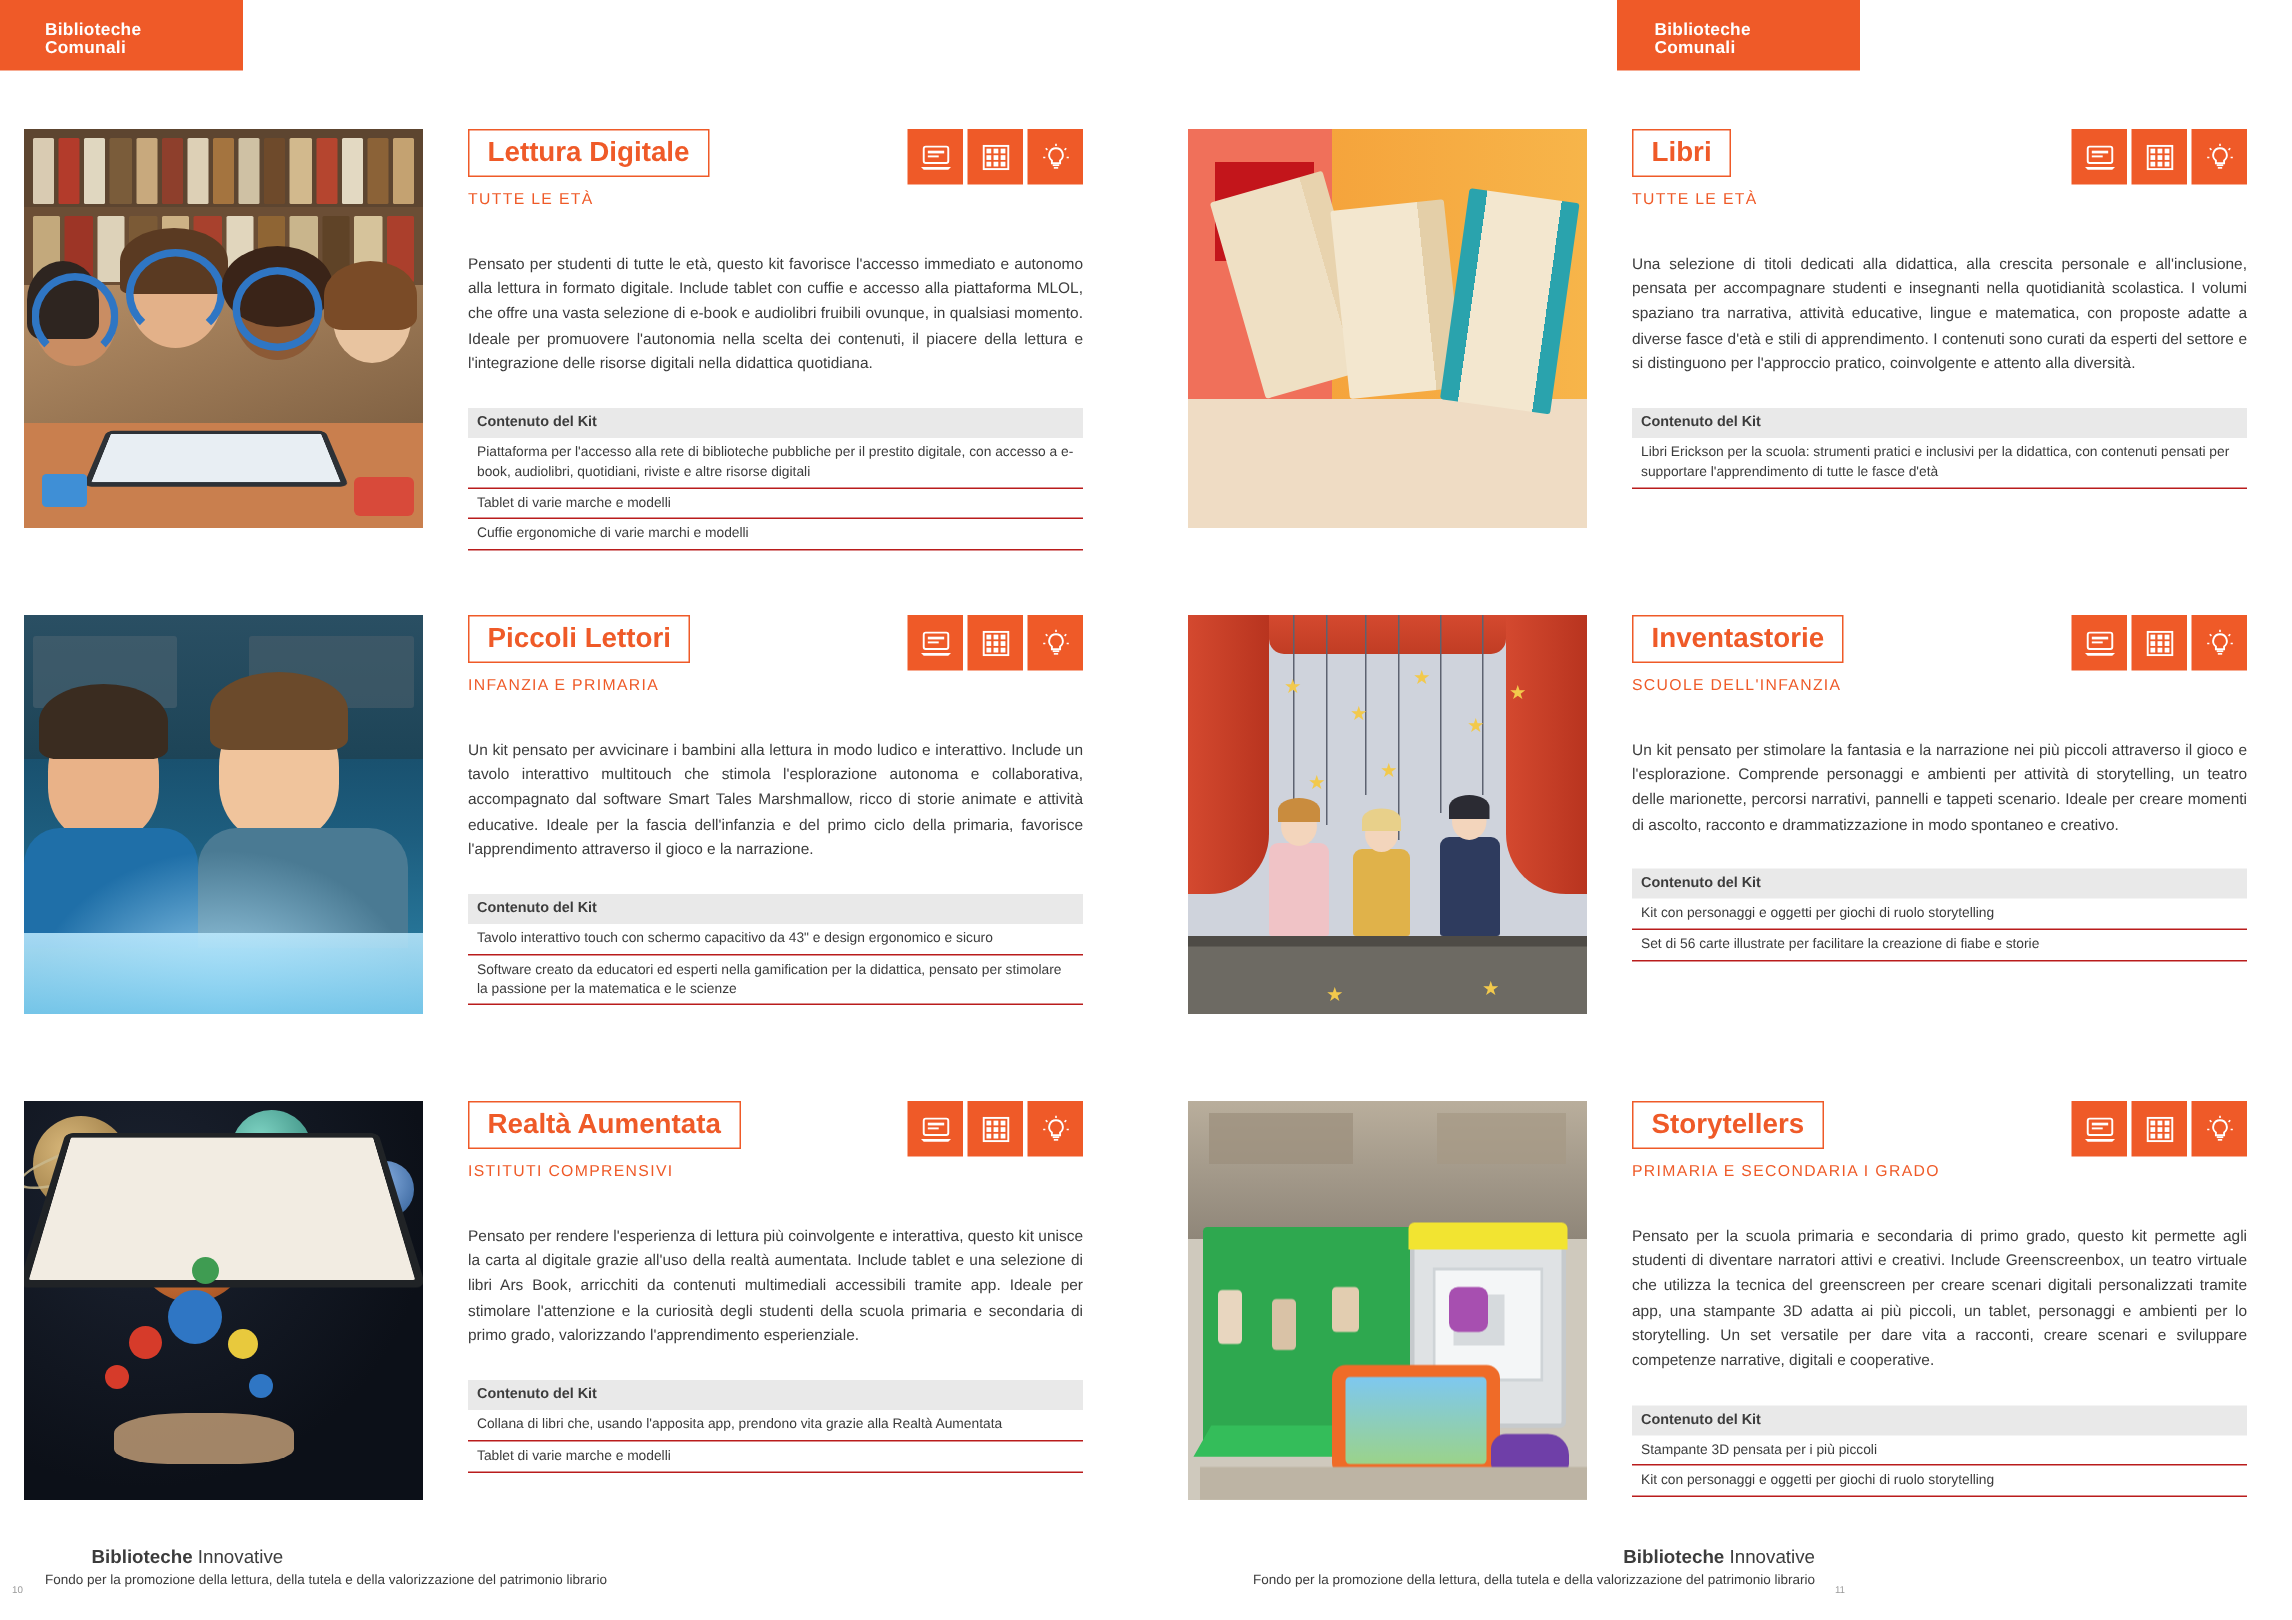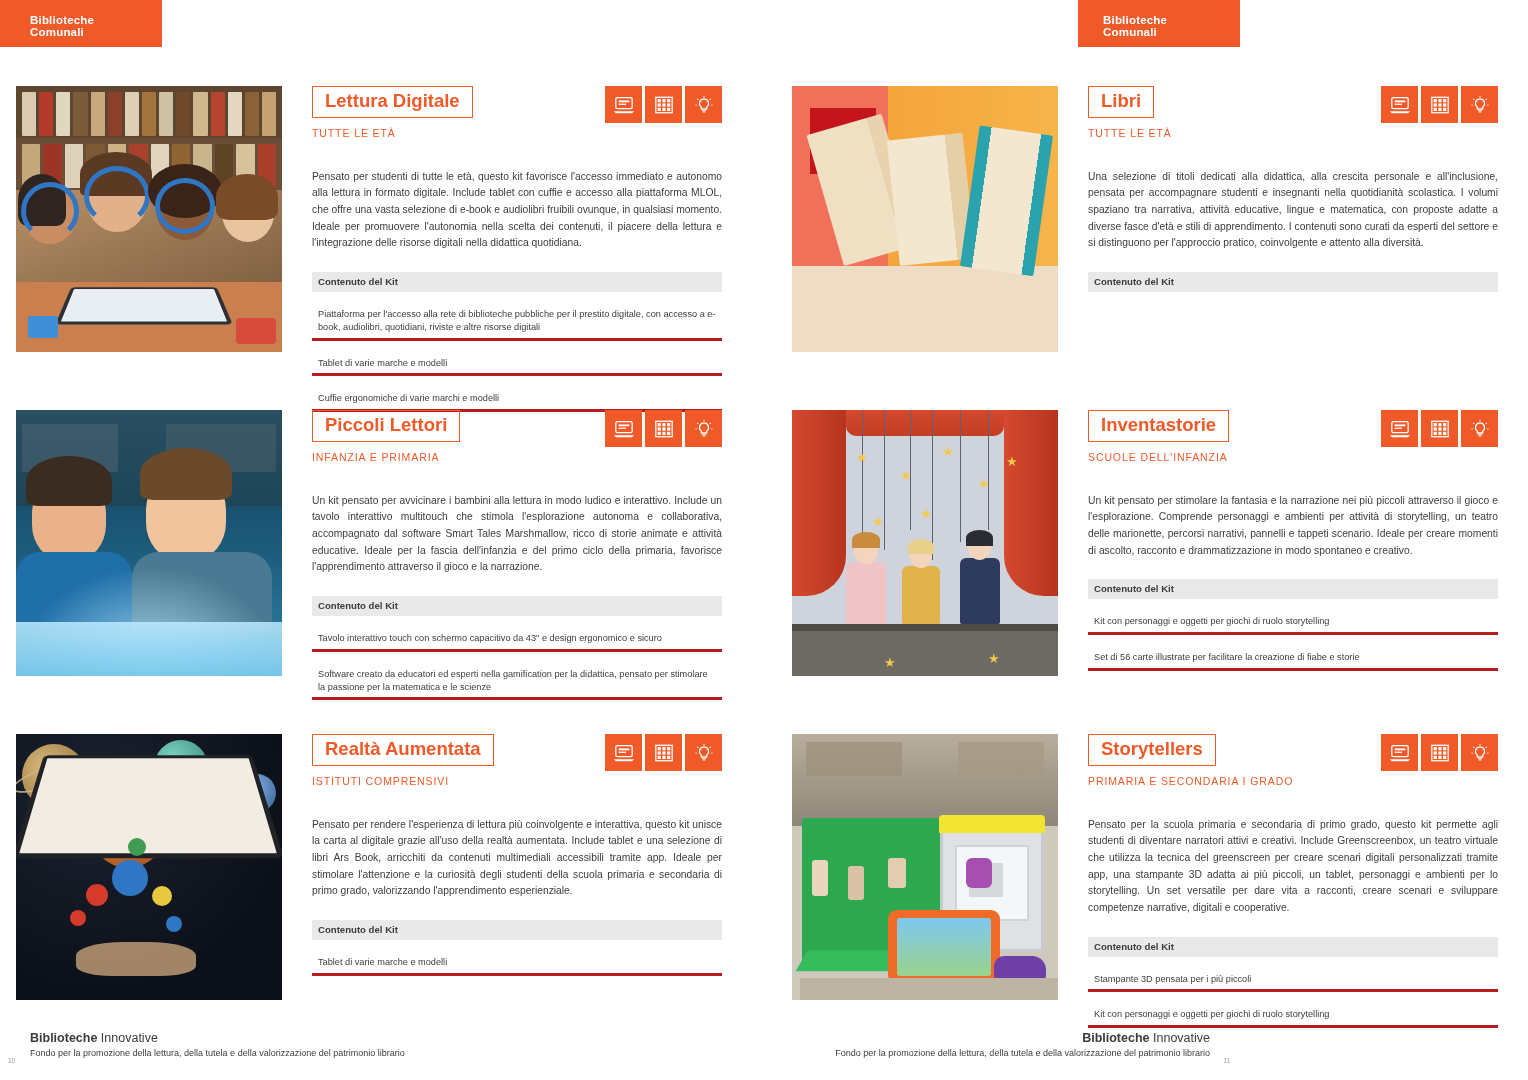--- a/index.html
+++ b/index.html
@@ -76,42 +76,42 @@
     background: #e9e9e9;
     font-size: 9.6px;
     font-weight: bold;
     color: #3c3c3c;
     padding: 4px 6px 5px 6px;
   }
   .content-row {
     font-size: 9.2px;
     line-height: 1.4;
     color: #3c3c3c;
-    padding: 16px 6px 4px 6px;
-    border-bottom: 3px solid #b91c1c;
+    padding: 3px 6px 4px 6px;
+    border-bottom: 1px solid #b91c1c;
   }
 
   
   .icons {
     position: absolute;
     right: 0; top: 0;
     display: flex;
     gap: 3px;
   }
   .icon-box {
     width: 37px; height: 37px;
     background: #ef5a28;
     display: flex; align-items: center; justify-content: center;
   }
   .icon-box svg { display: block; }
 
   
   .footer { position: absolute; bottom: 22px; font-size: 9px; color: #3c3c3c; }
   .footer .f-title { font-size: 12.5px; margin-bottom: 3px; }
-  .footer .f-title b { font-weight: bold; }
+  .footer .f-title b { font-weight: bold; margin-left: 31px; }
   .footer.left { left: 30px; }
   .footer.right { right: 30px; text-align: right; }
   .pagenum { position: absolute; bottom: 16px; font-size: 6.5px; color: #9a9a9a; }
   .pagenum.left { left: 8px; }
   .pagenum.right { right: 10px; }
 
   
   .scene { width: 266px; height: 266px; position: relative; overflow: hidden; }
 
   
@@ -405,20 +405,21 @@
                   <line x1="2.6" y1="11" x2="4.2" y2="11"></line>
                   <line x1="21.4" y1="11" x2="19.8" y2="11"></line>
                 </g>
               </svg>
           </div>
         </div>
         <div class="titlebox">Realtà Aumentata</div>
         <div class="subtitle">ISTITUTI COMPRENSIVI</div>
         <div class="desc">Pensato per rendere l'esperienza di lettura più coinvolgente e interattiva, questo kit unisce la carta al digitale grazie all'uso della realtà aumentata. Include tablet e una selezione di libri Ars Book, arricchiti da contenuti multimediali accessibili tramite app. Ideale per stimolare l'attenzione e la curiosità degli studenti della scuola primaria e secondaria di primo grado, valorizzando l'apprendimento esperienziale.</div>
         <div class="content-header">Contenuto del Kit</div>
+        <div class="content-row">Collana di libri che, usando l'apposita app, prendono vita grazie alla Realtà Aumentata</div>
         <div class="content-row">Tablet di varie marche e modelli</div>
       </div>
     </div>
 
   </div>
 
   <div class="col right">
 
     <div class="kit">
       <div class="thumb">
@@ -470,20 +471,21 @@
                   <line x1="2.6" y1="11" x2="4.2" y2="11"></line>
                   <line x1="21.4" y1="11" x2="19.8" y2="11"></line>
                 </g>
               </svg>
           </div>
         </div>
         <div class="titlebox">Libri</div>
         <div class="subtitle">TUTTE LE ETÀ</div>
         <div class="desc">Una selezione di titoli dedicati alla didattica, alla crescita personale e all'inclusione, pensata per accompagnare studenti e insegnanti nella quotidianità scolastica. I volumi spaziano tra narrativa, attività educative, lingue e matematica, con proposte adatte a diverse fasce d'età e stili di apprendimento. I contenuti sono curati da esperti del settore e si distinguono per l'approccio pratico, coinvolgente e attento alla diversità.</div>
         <div class="content-header">Contenuto del Kit</div>
+        <div class="content-row">Libri Erickson per la scuola: strumenti pratici e inclusivi per la didattica, con contenuti pensati per supportare l'apprendimento di tutte le fasce d'età</div>
       </div>
     </div>
 
     <div class="kit">
       <div class="thumb">
         <div class="scene s-theatre">
           <div class="curtain-l"></div>
           <div class="curtain-r"></div>
           <div style="position:absolute;top:0;left:54px;right:54px;height:26px;background:linear-gradient(180deg,#d4492f,#c13d24);border-radius:0 0 10px 10px;"></div>
           <div class="str" style="left:70px;height:128px;"></div>

